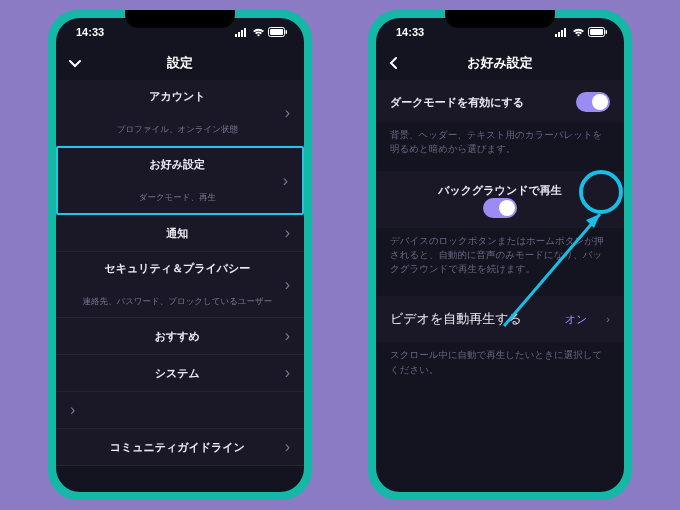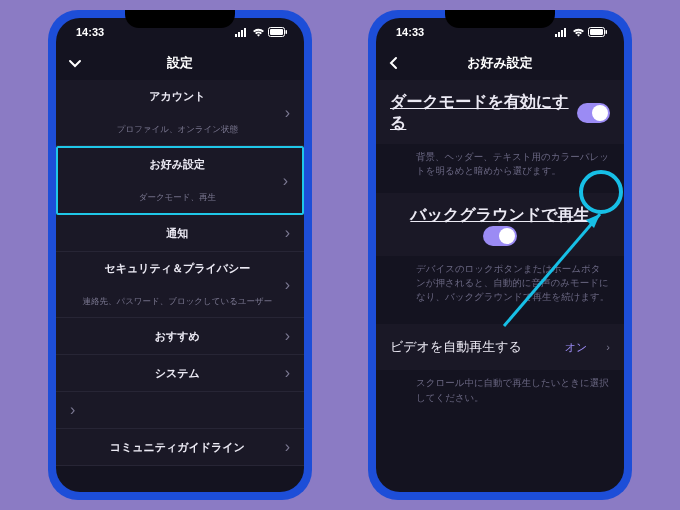--- a/index.html
+++ b/index.html
@@ -1,37 +1,37 @@
 <!DOCTYPE html>
 <html><head>
 <meta charset="utf-8">
 <style>
   * { margin:0; padding:0; box-sizing:border-box; font-family:-apple-system,"Hiragino Sans",sans-serif; }
   body { background:#8b7bc4; width:680px; height:510px; display:flex; gap:56px; padding:10px 48px; }
-  .phone { width:264px; height:490px; background:#1d4ed8; border-radius:30px; padding:8px; position:relative; }
+  .phone { width:264px; height:490px; background:#14b8a6; border-radius:30px; padding:8px; position:relative; }
   .notch { position:absolute; top:0; left:50%; transform:translateX(-50%); width:110px; height:18px; background:#000; border-radius:0 0 14px 14px; z-index:5; }
   .screen { width:100%; height:100%; background:#141320; border-radius:24px; overflow:hidden; position:relative; }
   .status-bar { height:28px; display:flex; justify-content:space-between; align-items:center; padding:0 16px; color:#fff; font-size:11px; font-weight:600; }
   .status-left { padding-left:4px; }
   .status-right { display:flex; gap:3px; align-items:center; }
   .nav-bar { height:34px; display:flex; align-items:center; justify-content:center; position:relative; color:#fff; }
   .nav-back { position:absolute; left:10px; color:#fff; display:flex; align-items:center; }
   .nav-title { font-size:13px; font-weight:600; }
   .content { padding:0 0 8px; overflow:hidden; }
   .row { padding:9px 14px; border-bottom:1px solid rgba(80,75,100,.25); display:flex; align-items:center; justify-content:space-between; color:#e6e4ef; background:#1a1826; }
   .row-main { flex:1;text-align:center; }
   .row-title { font-size:11px; font-weight:600; color:#eceaf4; }
   .row-sub { font-size:8.5px; color:#7a7790; margin-top:20px; }
   .chev { color:#7a7790; }
   .row.highlight { border:2px solid #1fc7e8; border-radius:2px; }
   .logo-area { text-align:center; margin-top:26px; color:#2a2838; }
   .blur-line { margin:6px auto 0; width:130px; height:10px; background:linear-gradient(90deg,#2a2838,#3a3850,#2a2838); filter:blur(1px); border-radius:2px; }
   
-  .toggle-row { padding:12px 14px 10px; display:flex; align-items:center; justify-content:space-between; color:#eceaf4; font-size:16px; font-weight:600; background:#1a1826;text-decoration:underline; }
-  .desc { padding:6px 14px 14px; font-size:9.5px; line-height:1.5; color:#6a6782; background:#141320;margin-left:26px; }
+  .toggle-row { padding:12px 14px 10px; display:flex; align-items:center; justify-content:space-between; color:#eceaf4; font-size:11px; font-weight:600; background:#1a1826; }
+  .desc { padding:6px 14px 14px; font-size:9.5px; line-height:1.5; color:#6a6782; background:#141320; }
   .toggle { width:34px; height:20px; border-radius:10px; position:relative; }
   .toggle.on { background:#9b8bf4; }
   .toggle.on::after { content:""; position:absolute; right:2px; top:2px; width:16px; height:16px; border-radius:50%; background:#fff; }
   .circle-hi { position:absolute; width:44px; height:44px; border:4px solid #17bfe6; border-radius:50%; pointer-events:none; }
   .arrow { position:absolute; pointer-events:none; }
   .link-row { padding:14px; display:flex; justify-content:space-between; align-items:center; color:#eceaf4; font-size:13px; background:#1a1826; margin-top:6px;}
   .link-val { color:#9b8bf4; font-size:11px; display:flex; align-items:center; gap:19px;}
   svg{display:block;}
 </style>
 </head>

